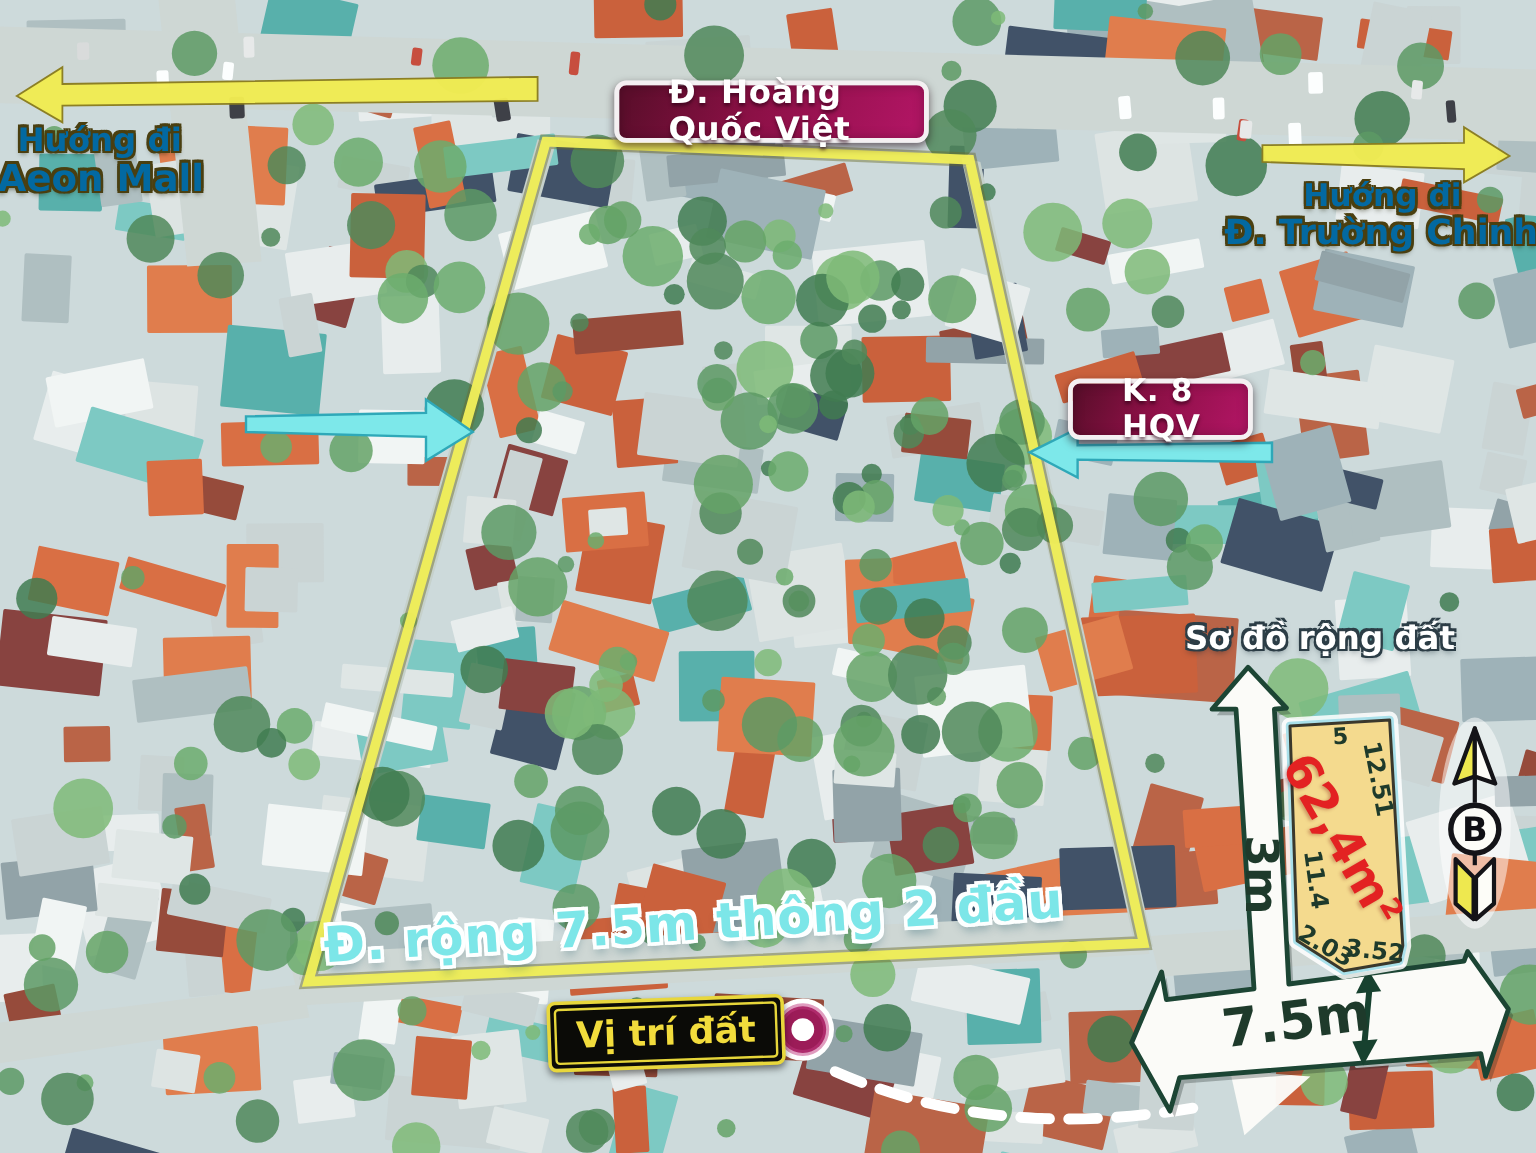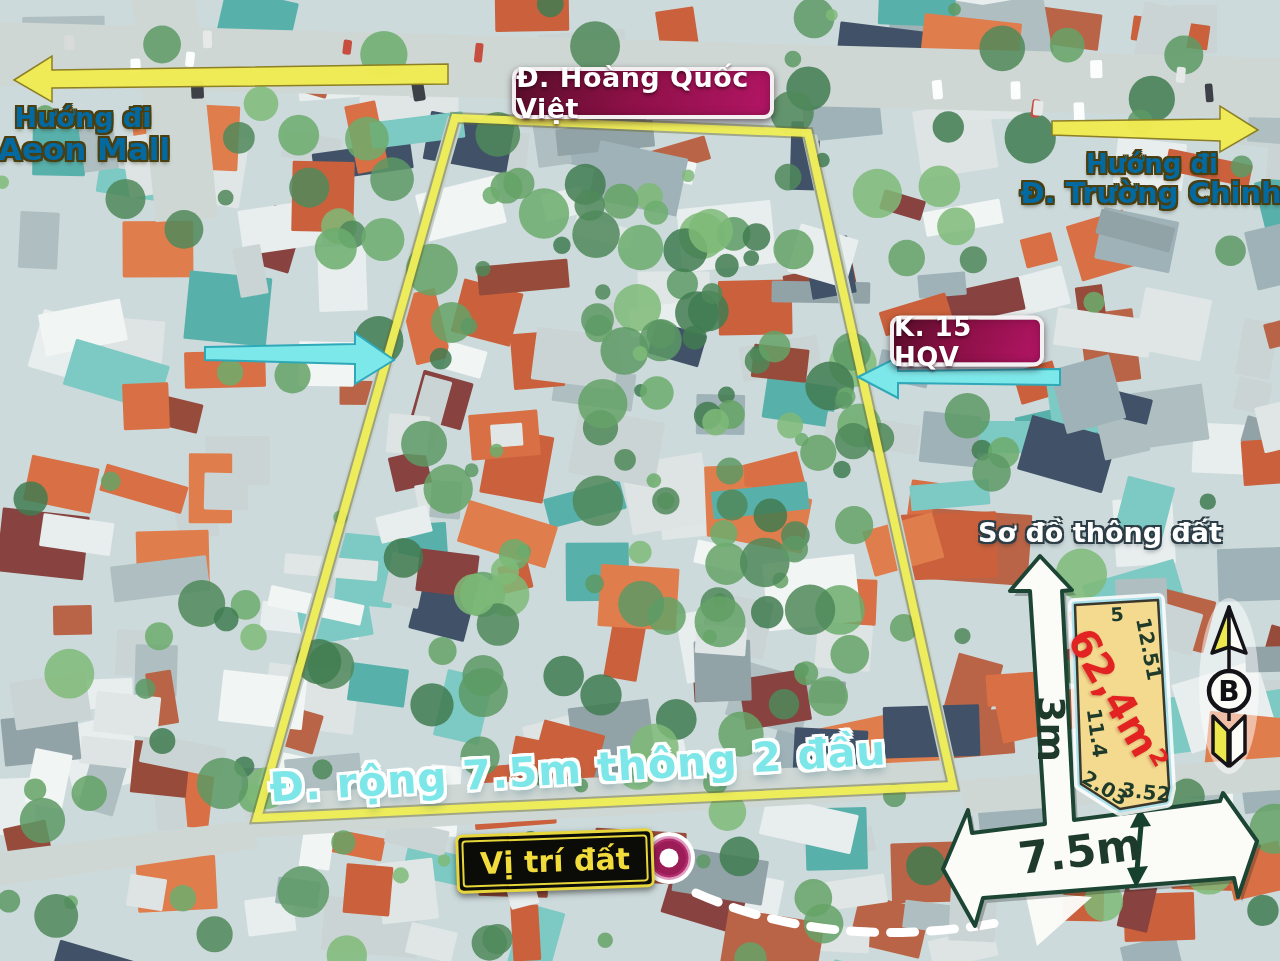--- a/index.html
+++ b/index.html
@@ -9,21 +9,21 @@
   .lbl{position:absolute;transform:translate(-50%,-50%);white-space:nowrap;font-weight:bold;z-index:30;}
   .yellow-txt{color:#0369a1;
     text-shadow:-2px -2px 0 #4a3f10,2px -2px 0 #4a3f10,-2px 2px 0 #4a3f10,2px 2px 0 #4a3f10,
                 -2px 0 0 #4a3f10,2px 0 0 #4a3f10,0 -2px 0 #4a3f10,0 3px 4px rgba(30,30,0,.55);}
   .sign-box{position:absolute;transform:translate(-50%,-50%);z-index:30;
     background:linear-gradient(115deg,#5d0e2c 5%,#8c1046 45%,#b01563 95%);
     border:4px solid #f4f0f2;border-radius:10px;
     box-shadow:0 3px 7px rgba(30,0,15,.55), inset 0 0 10px rgba(0,0,0,.25);
     display:flex;align-items:center;justify-content:center;}
   .sign-box .t{color:#fff;font-weight:bold;letter-spacing:.5px;
-    text-shadow:0 2px 3px rgba(40,0,20,.6);}
+    text-shadow:0 2px 3px rgba(40,0,20,.6);padding-left:41px;}
   .note-cyan{color:#7ce6e8;letter-spacing:1px;
     text-shadow:-3px -3px 0 #fdffff,3px -3px 0 #fdffff,-3px 3px 0 #fdffff,3px 3px 0 #fdffff,
                 -3px 0 0 #fdffff,3px 0 0 #fdffff,0 -3px 0 #fdffff,0 3px 0 #fdffff,0 6px 8px rgba(0,70,90,.35);}
   .white-txt{color:#fff;
     text-shadow:-2px -2px 0 #2c3d46,2px -2px 0 #2c3d46,-2px 2px 0 #2c3d46,2px 2px 0 #2c3d46,0 3px 5px rgba(10,30,40,.5);}
   .dim{color:#1e3a2b;font-weight:bold;z-index:31;}
   .vtri{position:absolute;transform:translate(-50%,-50%) rotate(-2deg);z-index:30;
     background:#0b0b07;border:3px solid #e8d73c;border-radius:7px;padding:3px;
     box-shadow:0 3px 6px rgba(0,0,0,.5);}
   .vtri .inner{border:2px solid #e6d63a;border-radius:4px;padding:4px 16px;
@@ -656,30 +656,30 @@
 
   <div class="lbl yellow-txt" style="left:1152px;top:164px;font-size:26px;">Hướng đi</div>
   <div class="lbl yellow-txt" style="left:1151px;top:193px;font-size:29px;">Đ. Trường Chinh</div>
 
   <div class="sign-box" style="left:643px;top:93px;width:254px;height:44px;">
     <span class="t" style="font-size:27px;">Đ. Hoàng Quốc Việt</span>
   </div>
 
 
   <div class="sign-box" style="left:967px;top:341px;width:146px;height:43px;">
-    <span class="t" style="font-size:26px;">K. 15 HQV</span>
+    <span class="t" style="font-size:26px;">K. 8 HQV</span>
   </div>
 
   <div class="lbl note-cyan" style="left:578px;top:769px;font-size:41px;transform:translate(-50%,-50%) rotate(-3.5deg);">Đ. rộng 7.5m thông 2 đầu</div>
 
   <div class="vtri" style="left:555px;top:861px;">
     <div class="inner">Vị trí đất</div>
   </div>
 
-  <div class="lbl white-txt" style="left:1100px;top:532px;font-size:27px;">Sơ đồ thông đất</div>
+  <div class="lbl white-txt" style="left:1100px;top:532px;font-size:27px;">Sơ đồ rộng đất</div>
 
   <div class="lbl dim" style="left:1117px;top:614px;font-size:19px;transform:translate(-50%,-50%) rotate(-4deg);">5</div>
   <div class="lbl dim" style="left:1149px;top:649px;font-size:20px;transform:translate(-50%,-50%) rotate(79deg);">12.51</div>
   <div class="lbl dim" style="left:1097px;top:733px;font-size:20px;transform:translate(-50%,-50%) rotate(82deg);">11.4</div>
   <div class="lbl dim" style="left:1105px;top:788px;font-size:20px;transform:translate(-50%,-50%) rotate(30deg);">2.03</div>
   <div class="lbl dim" style="left:1146px;top:792px;font-size:20px;transform:translate(-50%,-50%) rotate(6deg);">3.52</div>
 
   <div class="lbl" style="left:1118px;top:700px;font-size:40px;color:#e32222;transform:translate(-50%,-50%) rotate(60deg);text-shadow:0 2px 3px rgba(120,0,0,.3);">62,4m²</div>
 
   <div class="lbl dim" style="left:1051px;top:729px;font-size:38px;transform:translate(-50%,-50%) rotate(90deg);">3m</div>

